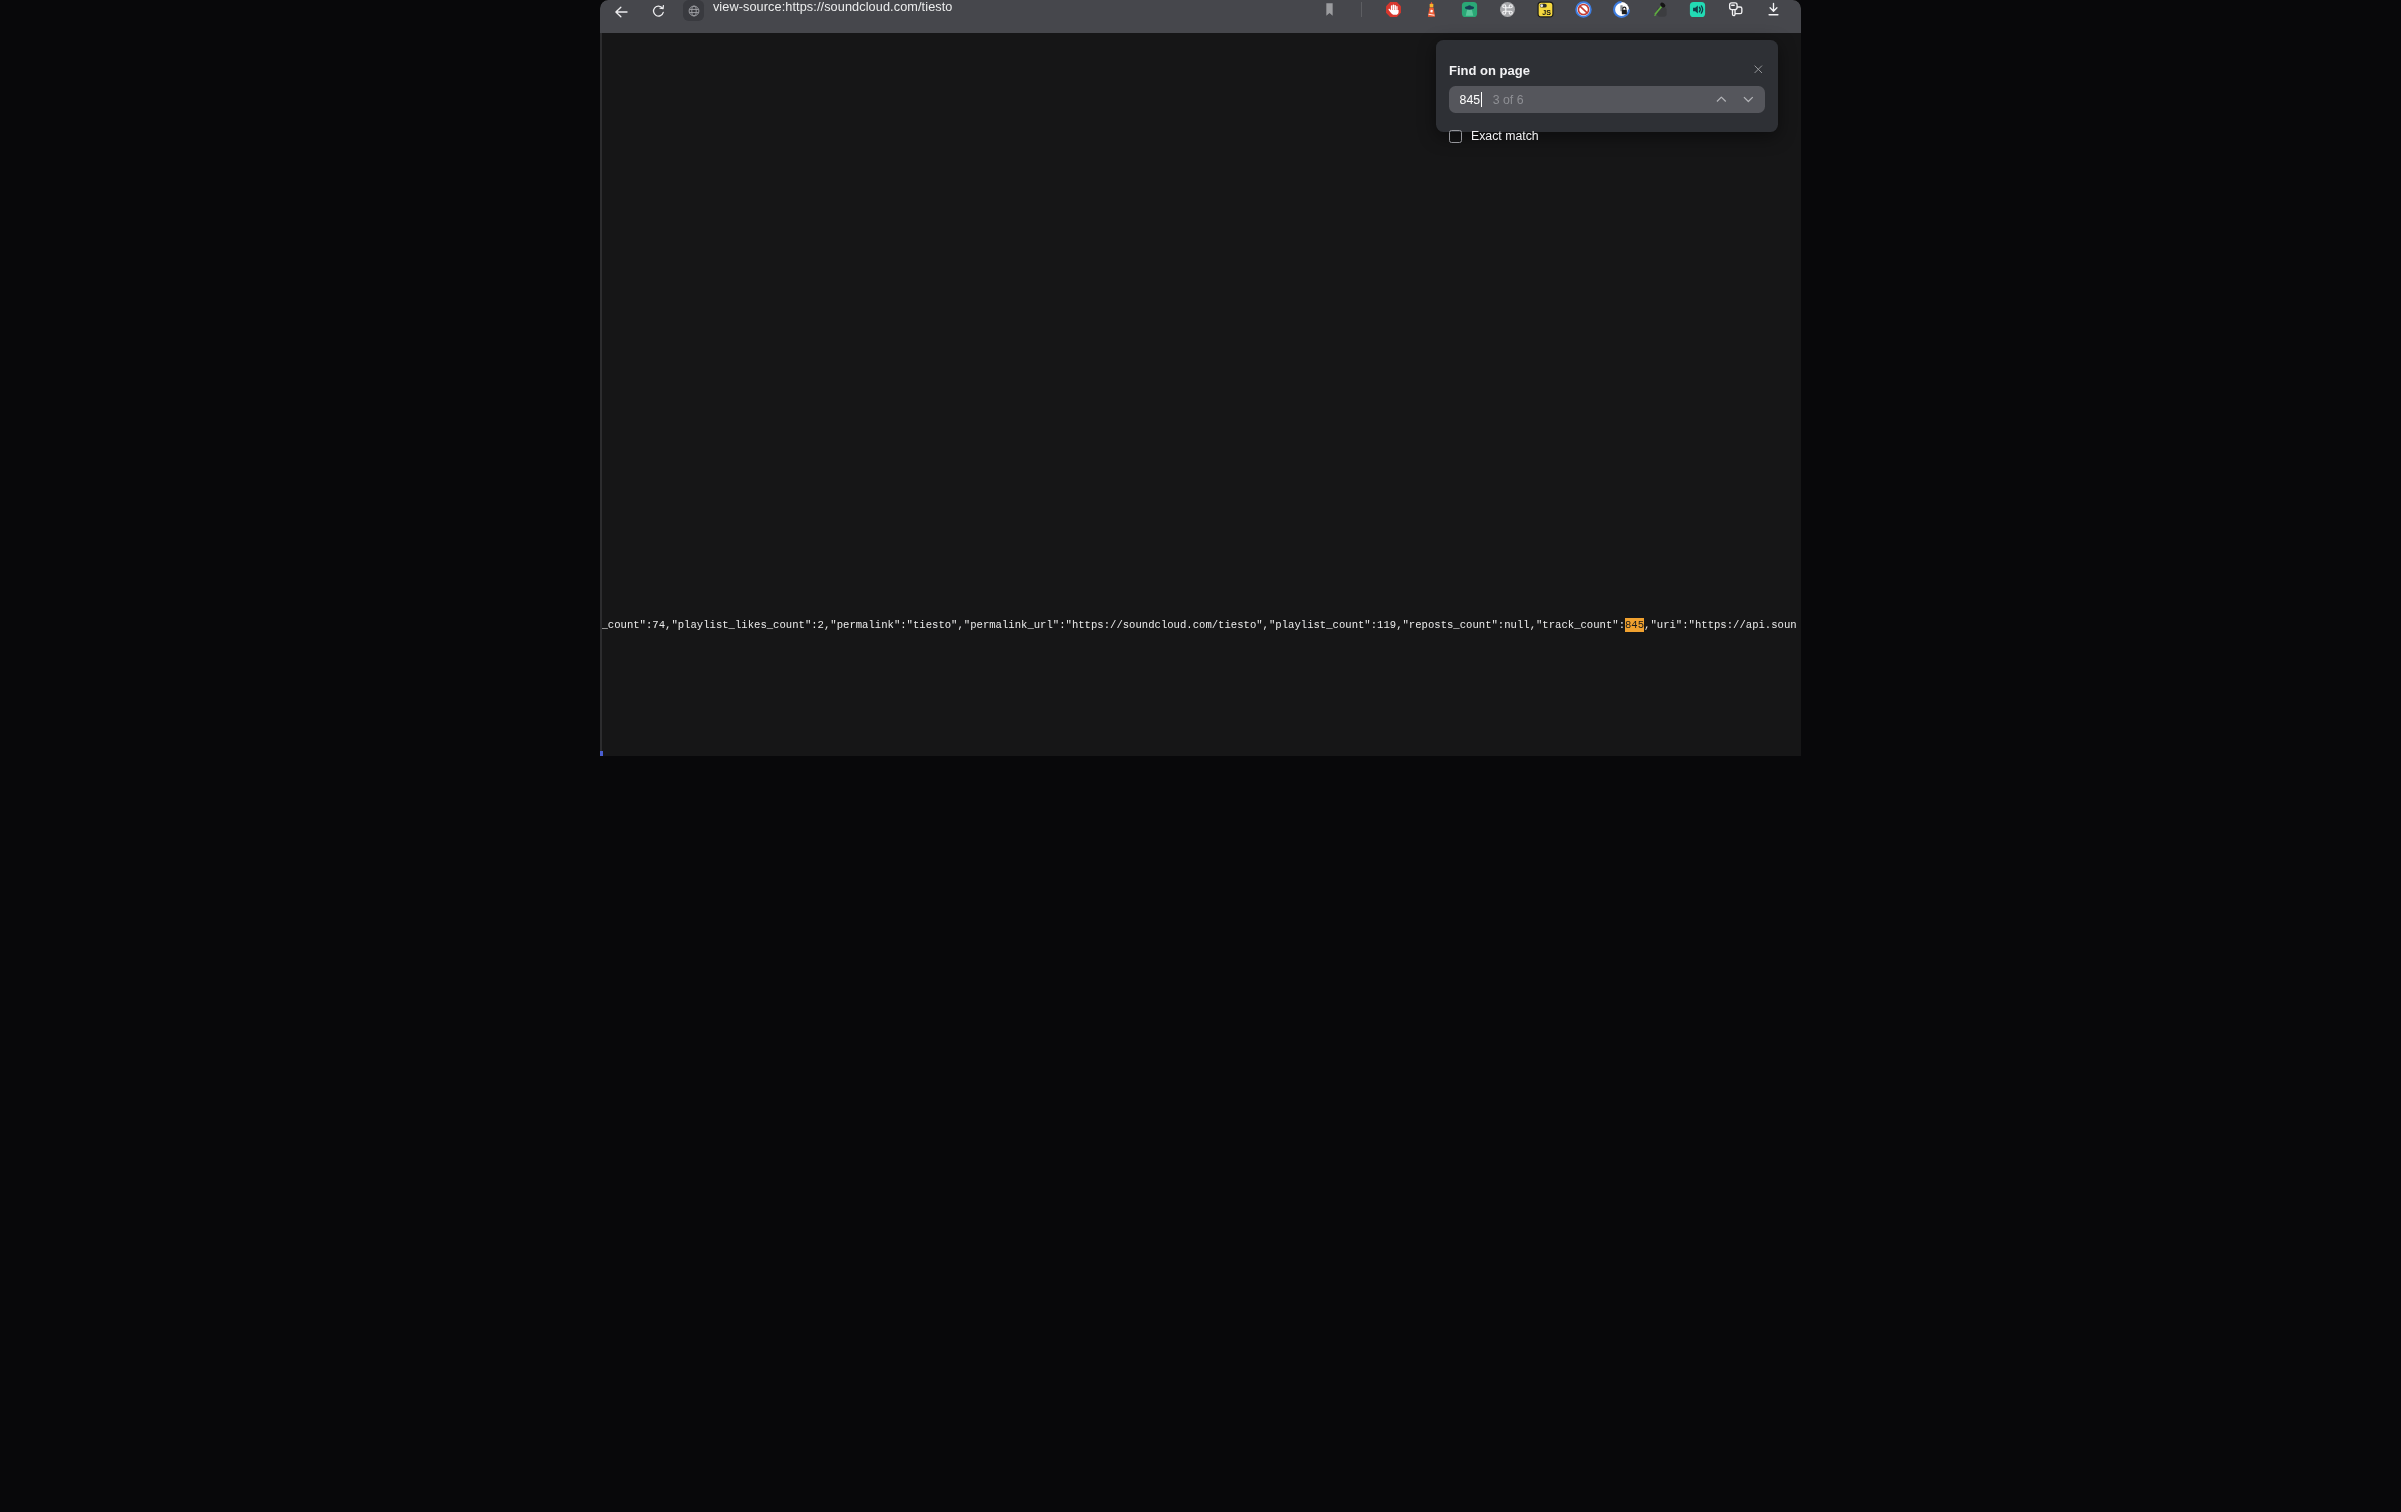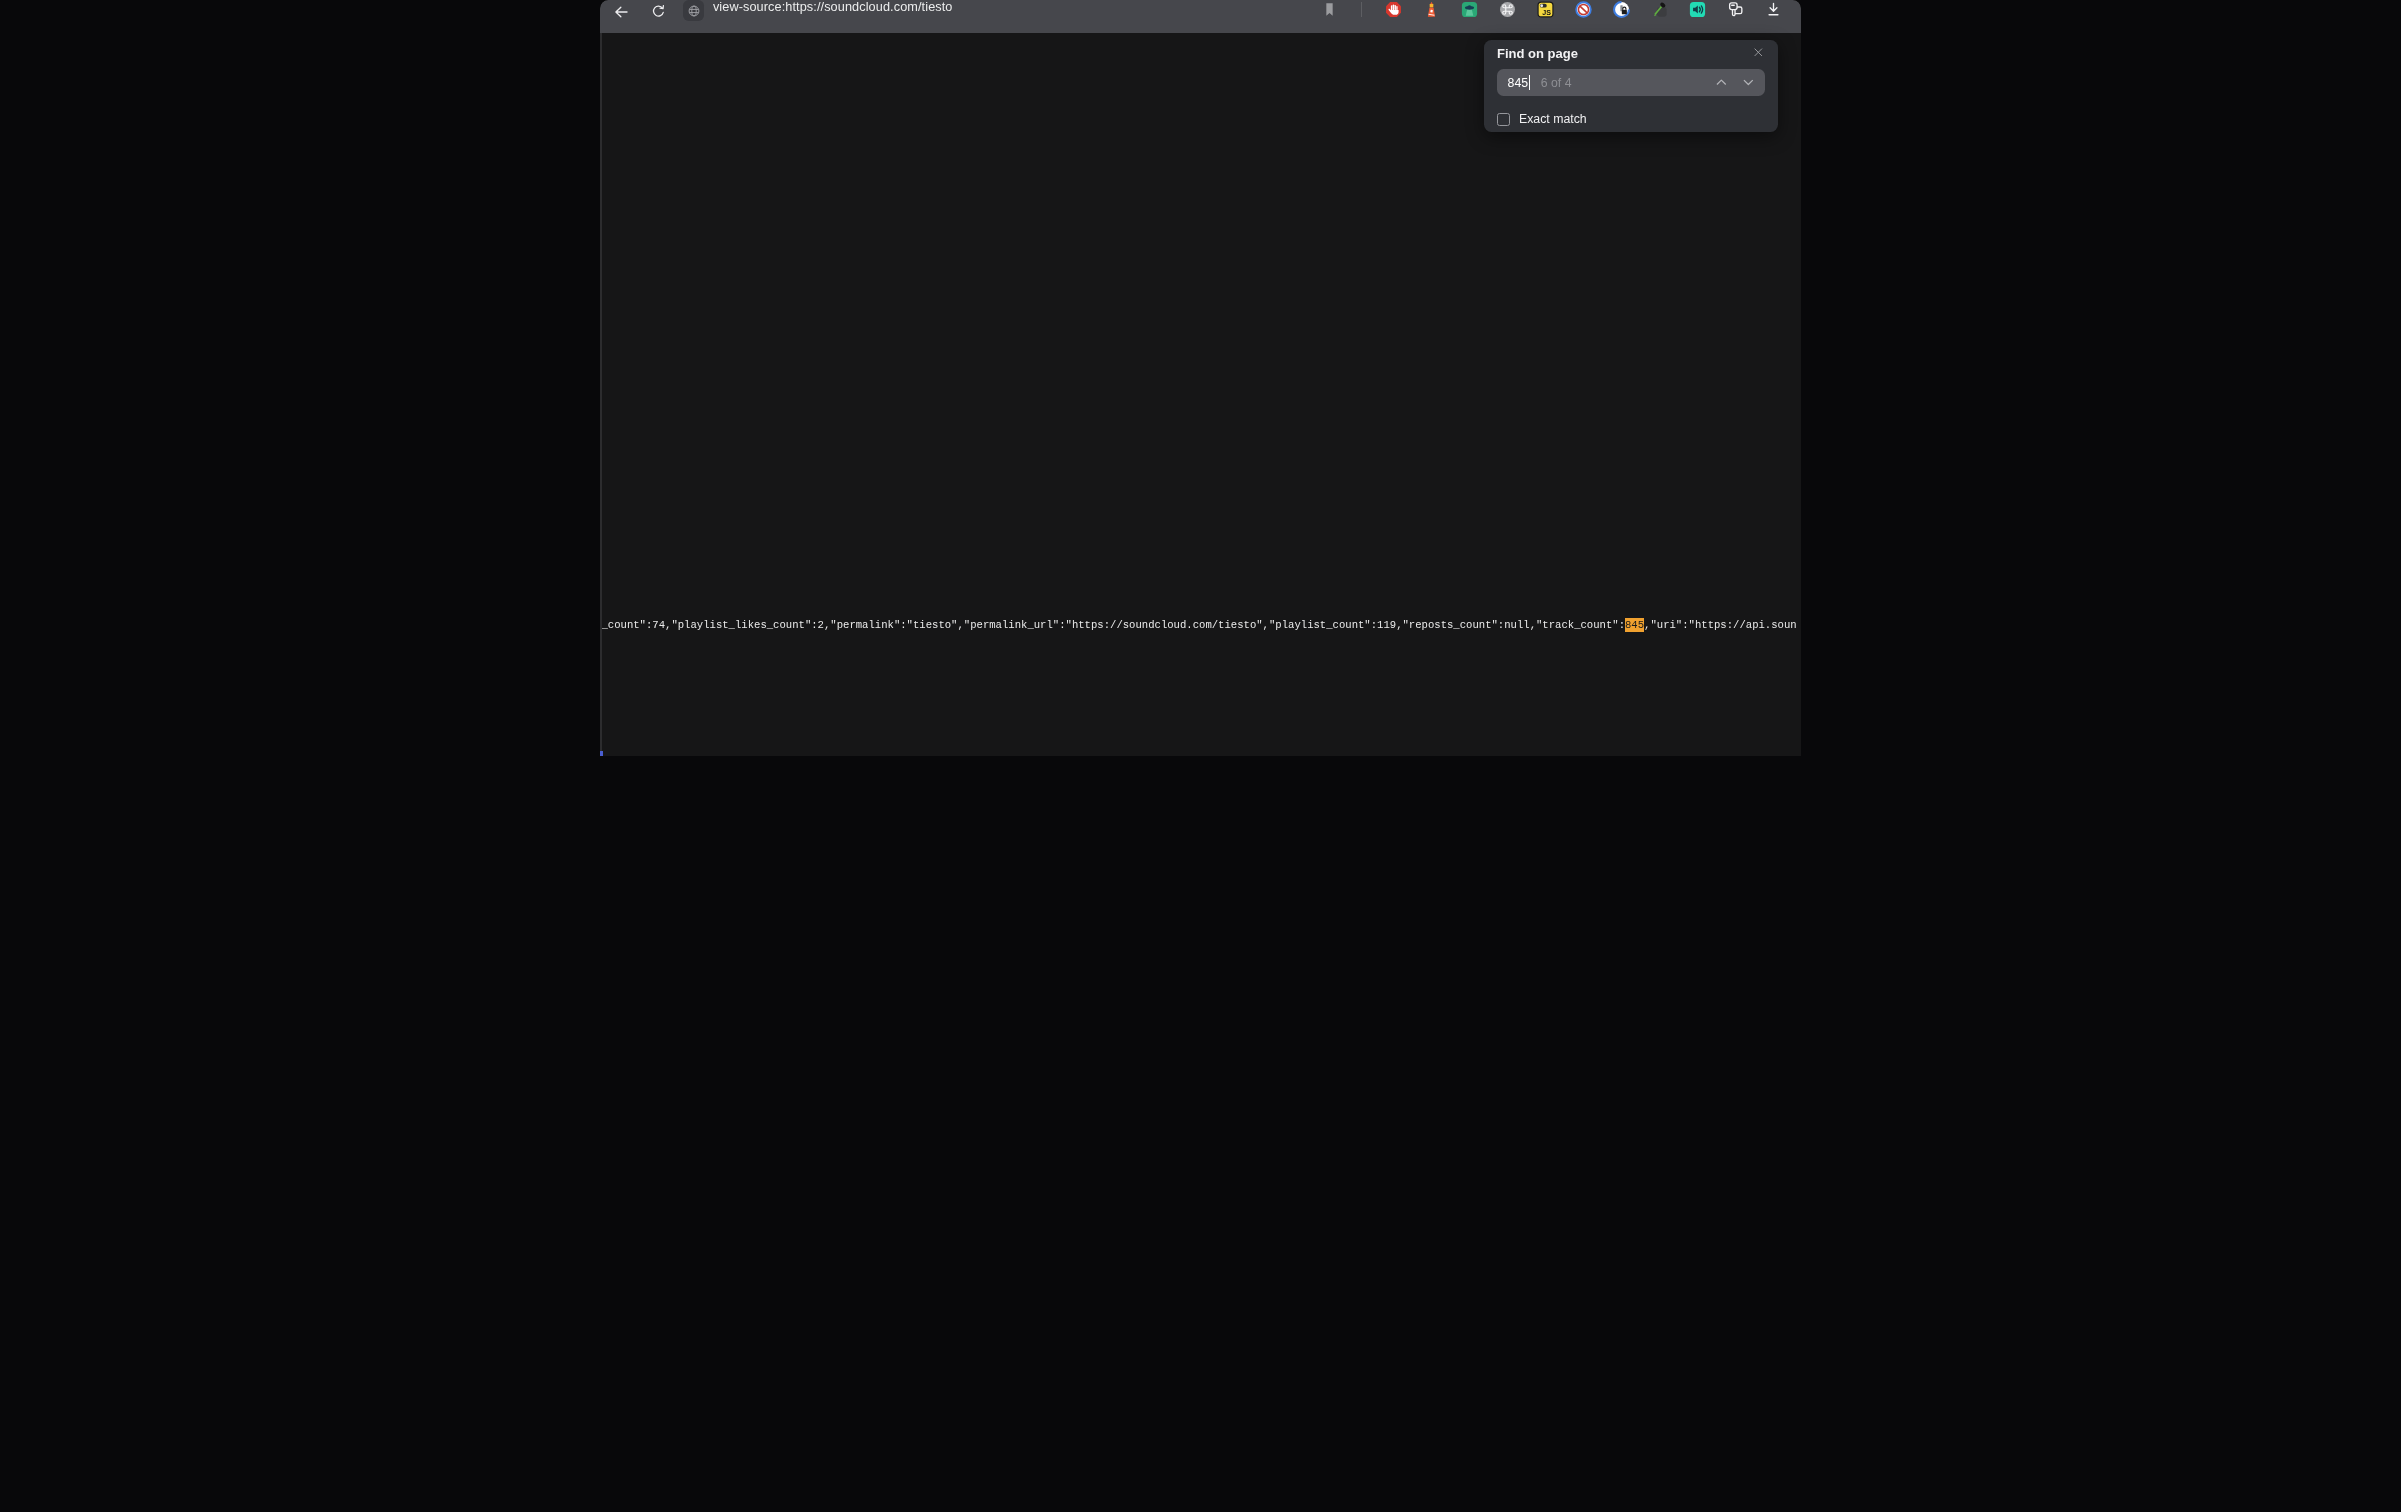--- a/index.html
+++ b/index.html
@@ -65,25 +65,25 @@
     width: 0.8px; height: 14.7px;
     background: #5d5e62;
     margin: 0 3.3px;
     flex: 0 0 auto;
   }
 
   
   .find-panel {
     position: absolute;
     top: 40px; right: 23px;
-    width: 294px; height: 92px;
+    width: 342px; height: 92px;
     background: #2e3035;
     border-radius: 7.4px;
     box-shadow: 0 4.9px 18px rgba(0,0,0,0.45);
-    padding: 6px 13px;
+    padding: 23px 13px;
   }
   .find-header {
     display: flex; align-items: center; justify-content: space-between;
     margin-bottom: 8.2px;
   }
   .find-title {
     color: #f2f2f4;
     font-size: 13px;
     font-weight: bold;
   }
@@ -306,21 +306,21 @@
       <span class="find-title">Find on page</span>
       <div class="find-close">
         <svg width="10.6" height="10.6" viewBox="0 0 14 14">
           <path d="M2.5 2.5l9 9M11.5 2.5l-9 9" stroke="#97989c" stroke-width="1.3" stroke-linecap="round"></path>
         </svg>
       </div>
     </div>
     <div class="find-input">
       <span class="find-query">845</span>
       <span class="find-caret"></span>
-      <span class="find-counter">6 of 4</span>
+      <span class="find-counter">3 of 6</span>
       <div class="find-nav">
         <div class="nav-btn">
           <svg width="14.7" height="14.7" viewBox="0 0 20 20">
             <path d="M4 13l6-6 6 6" fill="none" stroke="#b3b4b8" stroke-width="1.7" stroke-linejoin="round"></path>
           </svg>
         </div>
         <div class="nav-btn">
           <svg width="14.7" height="14.7" viewBox="0 0 20 20">
             <path d="M4 7l6 6 6-6" fill="none" stroke="#b3b4b8" stroke-width="1.7" stroke-linejoin="round"></path>
           </svg>

